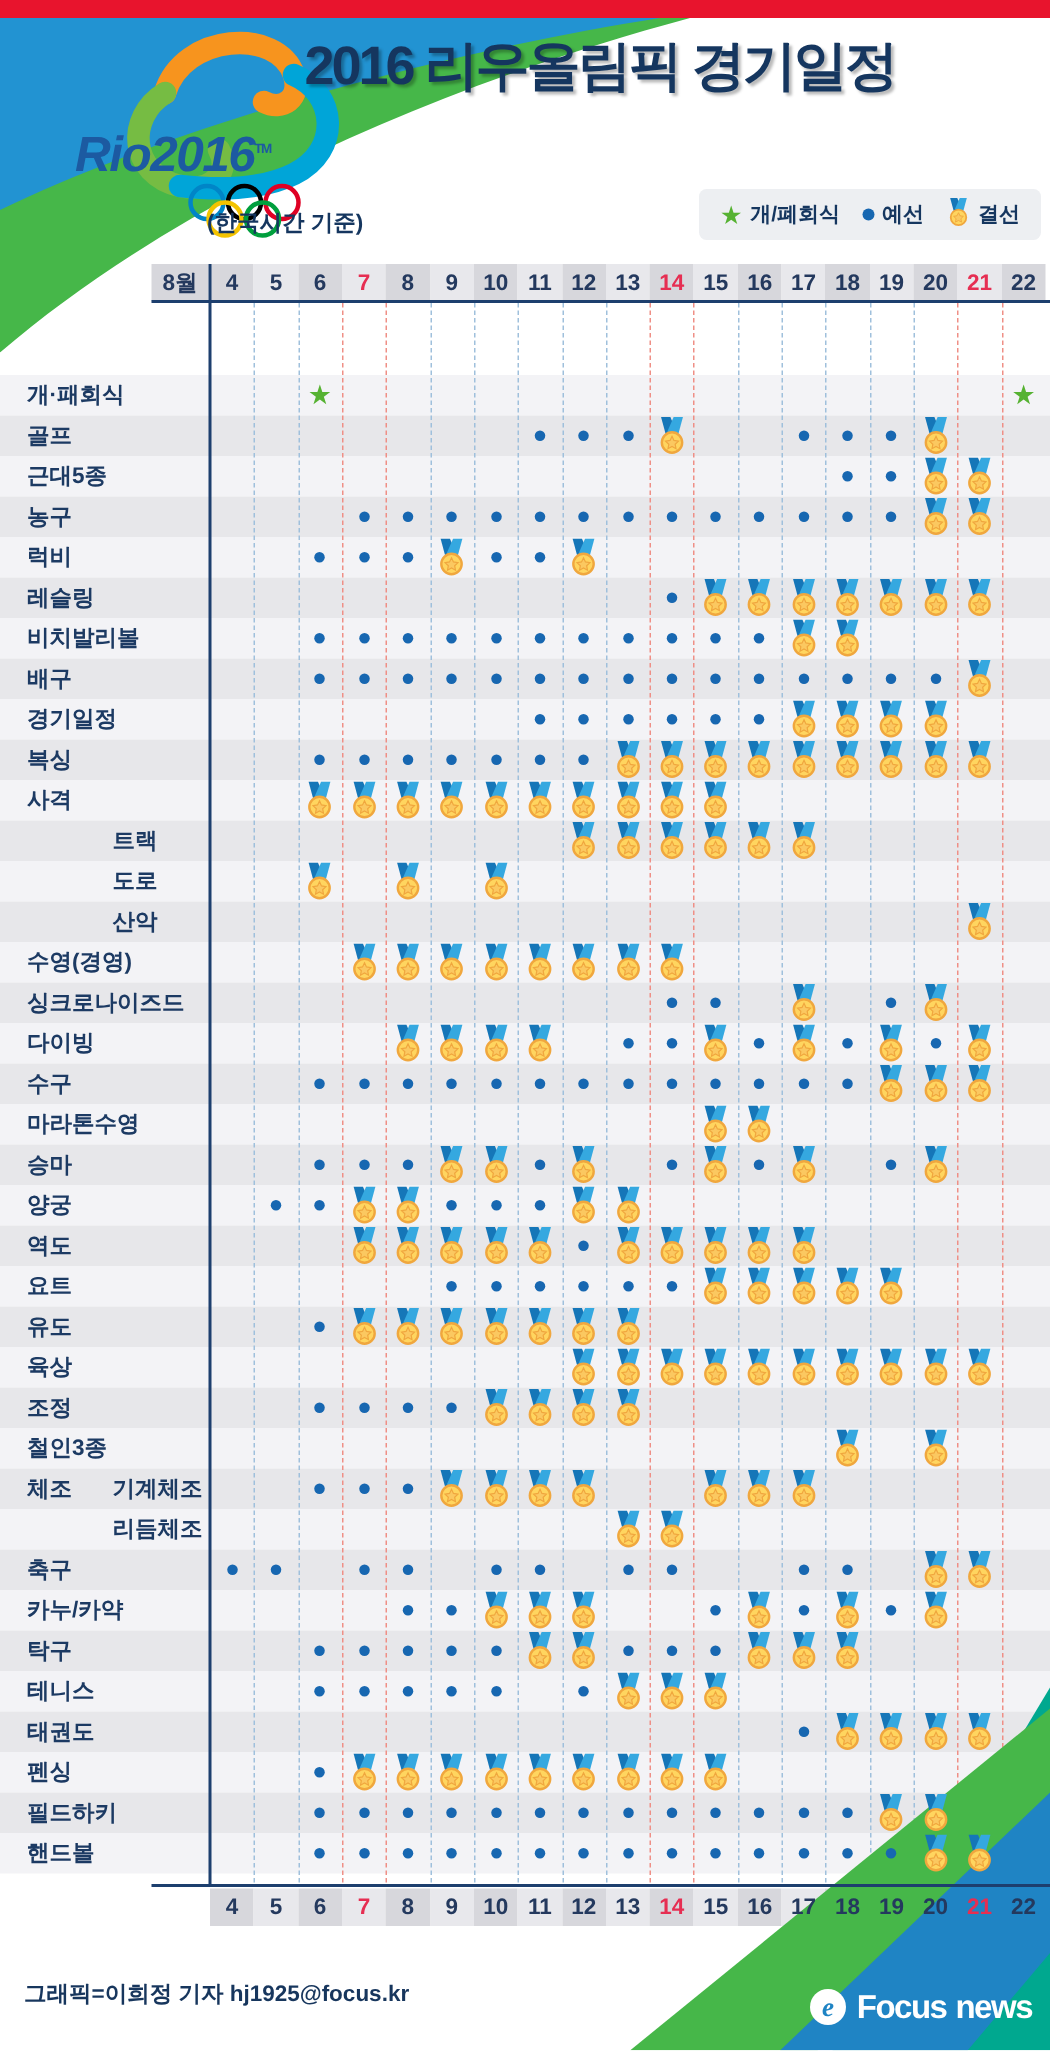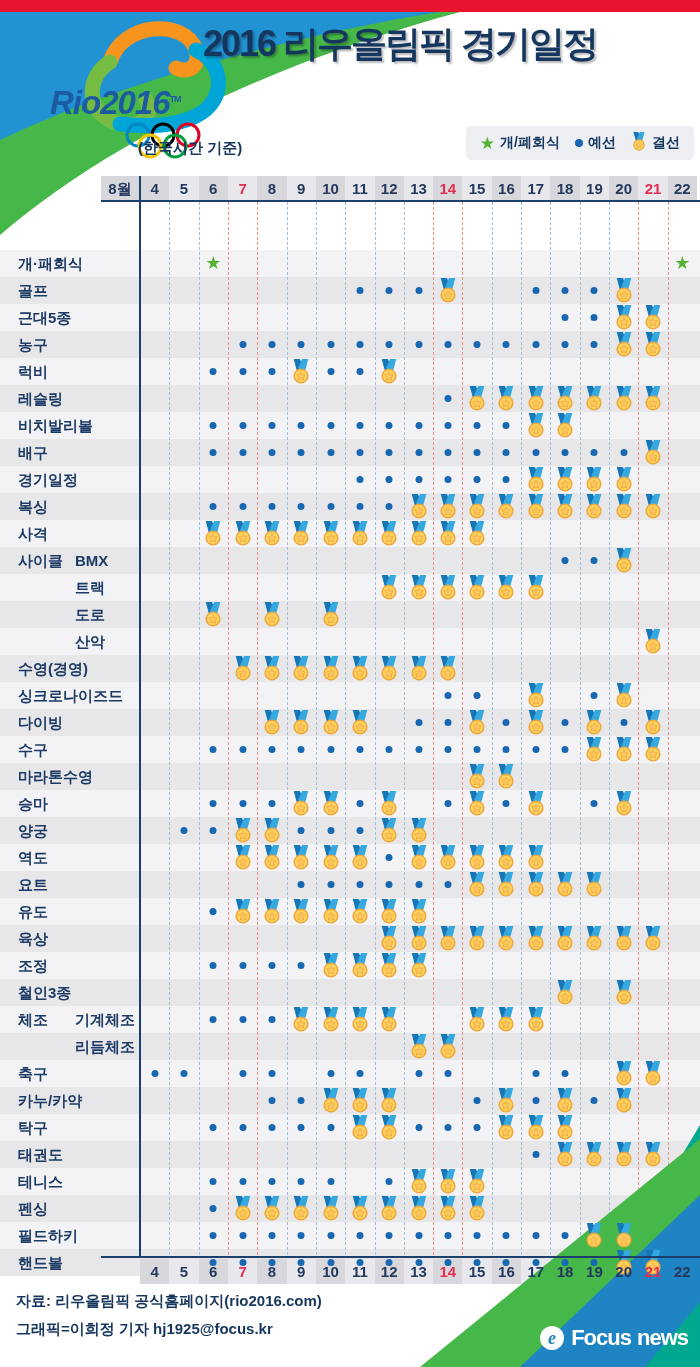--- a/index.html
+++ b/index.html
@@ -471,32 +471,20 @@
    <path d="M10.5,12.9 l1.3,2.7 3,0.45 -2.2,2.1 0.55,3 -2.65,-1.45 -2.65,1.45 0.55,-3 -2.2,-2.1 3,-0.45 Z" fill="#fbc860" stroke="#f0a73e" stroke-width="0.8"></path>
  </svg></span>
         <span class="mark mark-medal" style="left: 477.132px;"><svg width="21" height="25" viewBox="0 0 21 25">
    <path d="M3.2,0 L9.4,0 L13.6,9.6 L6.4,11.8 Z" fill="#1576b8"></path>
    <path d="M17.8,0 L11.6,0 L7.4,9.6 L14.6,11.8 Z" fill="#35a8e0"></path>
    <circle cx="10.5" cy="17" r="6.8" fill="#ffd55f" stroke="#f0a73e" stroke-width="1.6"></circle>
    <path d="M10.5,12.9 l1.3,2.7 3,0.45 -2.2,2.1 0.55,3 -2.65,-1.45 -2.65,1.45 0.55,-3 -2.2,-2.1 3,-0.45 Z" fill="#fbc860" stroke="#f0a73e" stroke-width="0.8"></path>
  </svg></span>
       </div>
       <div class="row">
-        <span class="sport-label">사이클</span>
-        <span class="sport-sublabel">BMX</span>
-        <span class="mark mark-dot" style="left: 565.079px;"></span>
-        <span class="mark mark-dot" style="left: 594.395px;"></span>
-        <span class="mark mark-medal" style="left: 623.711px;"><svg width="21" height="25" viewBox="0 0 21 25">
-   <path d="M3.2,0 L9.4,0 L13.6,9.6 L6.4,11.8 Z" fill="#1576b8"></path>
-   <path d="M17.8,0 L11.6,0 L7.4,9.6 L14.6,11.8 Z" fill="#35a8e0"></path>
-   <circle cx="10.5" cy="17" r="6.8" fill="#ffd55f" stroke="#f0a73e" stroke-width="1.6"></circle>
-   <path d="M10.5,12.9 l1.3,2.7 3,0.45 -2.2,2.1 0.55,3 -2.65,-1.45 -2.65,1.45 0.55,-3 -2.2,-2.1 3,-0.45 Z" fill="#fbc860" stroke="#f0a73e" stroke-width="0.8"></path>
- </svg></span>
-      </div>
-      <div class="row">
         <span class="sport-sublabel">트랙</span>
         <span class="mark mark-medal" style="left: 389.184px;"><svg width="21" height="25" viewBox="0 0 21 25">
    <path d="M3.2,0 L9.4,0 L13.6,9.6 L6.4,11.8 Z" fill="#1576b8"></path>
    <path d="M17.8,0 L11.6,0 L7.4,9.6 L14.6,11.8 Z" fill="#35a8e0"></path>
    <circle cx="10.5" cy="17" r="6.8" fill="#ffd55f" stroke="#f0a73e" stroke-width="1.6"></circle>
    <path d="M10.5,12.9 l1.3,2.7 3,0.45 -2.2,2.1 0.55,3 -2.65,-1.45 -2.65,1.45 0.55,-3 -2.2,-2.1 3,-0.45 Z" fill="#fbc860" stroke="#f0a73e" stroke-width="0.8"></path>
  </svg></span>
         <span class="mark mark-medal" style="left: 418.5px;"><svg width="21" height="25" viewBox="0 0 21 25">
    <path d="M3.2,0 L9.4,0 L13.6,9.6 L6.4,11.8 Z" fill="#1576b8"></path>
    <path d="M17.8,0 L11.6,0 L7.4,9.6 L14.6,11.8 Z" fill="#35a8e0"></path>
@@ -1236,68 +1224,68 @@
    <path d="M10.5,12.9 l1.3,2.7 3,0.45 -2.2,2.1 0.55,3 -2.65,-1.45 -2.65,1.45 0.55,-3 -2.2,-2.1 3,-0.45 Z" fill="#fbc860" stroke="#f0a73e" stroke-width="0.8"></path>
  </svg></span>
         <span class="mark mark-medal" style="left: 565.079px;"><svg width="21" height="25" viewBox="0 0 21 25">
    <path d="M3.2,0 L9.4,0 L13.6,9.6 L6.4,11.8 Z" fill="#1576b8"></path>
    <path d="M17.8,0 L11.6,0 L7.4,9.6 L14.6,11.8 Z" fill="#35a8e0"></path>
    <circle cx="10.5" cy="17" r="6.8" fill="#ffd55f" stroke="#f0a73e" stroke-width="1.6"></circle>
    <path d="M10.5,12.9 l1.3,2.7 3,0.45 -2.2,2.1 0.55,3 -2.65,-1.45 -2.65,1.45 0.55,-3 -2.2,-2.1 3,-0.45 Z" fill="#fbc860" stroke="#f0a73e" stroke-width="0.8"></path>
  </svg></span>
       </div>
       <div class="row">
-        <span class="sport-label">태권도</span>
-        <span class="mark mark-dot" style="left: 535.763px;"></span>
-        <span class="mark mark-medal" style="left: 565.079px;"><svg width="21" height="25" viewBox="0 0 21 25">
-   <path d="M3.2,0 L9.4,0 L13.6,9.6 L6.4,11.8 Z" fill="#1576b8"></path>
-   <path d="M17.8,0 L11.6,0 L7.4,9.6 L14.6,11.8 Z" fill="#35a8e0"></path>
-   <circle cx="10.5" cy="17" r="6.8" fill="#ffd55f" stroke="#f0a73e" stroke-width="1.6"></circle>
-   <path d="M10.5,12.9 l1.3,2.7 3,0.45 -2.2,2.1 0.55,3 -2.65,-1.45 -2.65,1.45 0.55,-3 -2.2,-2.1 3,-0.45 Z" fill="#fbc860" stroke="#f0a73e" stroke-width="0.8"></path>
- </svg></span>
-        <span class="mark mark-medal" style="left: 594.395px;"><svg width="21" height="25" viewBox="0 0 21 25">
-   <path d="M3.2,0 L9.4,0 L13.6,9.6 L6.4,11.8 Z" fill="#1576b8"></path>
-   <path d="M17.8,0 L11.6,0 L7.4,9.6 L14.6,11.8 Z" fill="#35a8e0"></path>
-   <circle cx="10.5" cy="17" r="6.8" fill="#ffd55f" stroke="#f0a73e" stroke-width="1.6"></circle>
-   <path d="M10.5,12.9 l1.3,2.7 3,0.45 -2.2,2.1 0.55,3 -2.65,-1.45 -2.65,1.45 0.55,-3 -2.2,-2.1 3,-0.45 Z" fill="#fbc860" stroke="#f0a73e" stroke-width="0.8"></path>
- </svg></span>
-        <span class="mark mark-medal" style="left: 623.711px;"><svg width="21" height="25" viewBox="0 0 21 25">
-   <path d="M3.2,0 L9.4,0 L13.6,9.6 L6.4,11.8 Z" fill="#1576b8"></path>
-   <path d="M17.8,0 L11.6,0 L7.4,9.6 L14.6,11.8 Z" fill="#35a8e0"></path>
-   <circle cx="10.5" cy="17" r="6.8" fill="#ffd55f" stroke="#f0a73e" stroke-width="1.6"></circle>
-   <path d="M10.5,12.9 l1.3,2.7 3,0.45 -2.2,2.1 0.55,3 -2.65,-1.45 -2.65,1.45 0.55,-3 -2.2,-2.1 3,-0.45 Z" fill="#fbc860" stroke="#f0a73e" stroke-width="0.8"></path>
- </svg></span>
-        <span class="mark mark-medal" style="left: 653.026px;"><svg width="21" height="25" viewBox="0 0 21 25">
-   <path d="M3.2,0 L9.4,0 L13.6,9.6 L6.4,11.8 Z" fill="#1576b8"></path>
-   <path d="M17.8,0 L11.6,0 L7.4,9.6 L14.6,11.8 Z" fill="#35a8e0"></path>
-   <circle cx="10.5" cy="17" r="6.8" fill="#ffd55f" stroke="#f0a73e" stroke-width="1.6"></circle>
-   <path d="M10.5,12.9 l1.3,2.7 3,0.45 -2.2,2.1 0.55,3 -2.65,-1.45 -2.65,1.45 0.55,-3 -2.2,-2.1 3,-0.45 Z" fill="#fbc860" stroke="#f0a73e" stroke-width="0.8"></path>
- </svg></span>
-      </div>
-      <div class="row">
         <span class="sport-label">테니스</span>
         <span class="mark mark-dot" style="left: 213.289px;"></span>
         <span class="mark mark-dot" style="left: 242.605px;"></span>
         <span class="mark mark-dot" style="left: 271.921px;"></span>
         <span class="mark mark-dot" style="left: 301.237px;"></span>
         <span class="mark mark-dot" style="left: 330.553px;"></span>
         <span class="mark mark-dot" style="left: 389.184px;"></span>
         <span class="mark mark-medal" style="left: 418.5px;"><svg width="21" height="25" viewBox="0 0 21 25">
    <path d="M3.2,0 L9.4,0 L13.6,9.6 L6.4,11.8 Z" fill="#1576b8"></path>
    <path d="M17.8,0 L11.6,0 L7.4,9.6 L14.6,11.8 Z" fill="#35a8e0"></path>
    <circle cx="10.5" cy="17" r="6.8" fill="#ffd55f" stroke="#f0a73e" stroke-width="1.6"></circle>
    <path d="M10.5,12.9 l1.3,2.7 3,0.45 -2.2,2.1 0.55,3 -2.65,-1.45 -2.65,1.45 0.55,-3 -2.2,-2.1 3,-0.45 Z" fill="#fbc860" stroke="#f0a73e" stroke-width="0.8"></path>
  </svg></span>
         <span class="mark mark-medal" style="left: 447.816px;"><svg width="21" height="25" viewBox="0 0 21 25">
    <path d="M3.2,0 L9.4,0 L13.6,9.6 L6.4,11.8 Z" fill="#1576b8"></path>
    <path d="M17.8,0 L11.6,0 L7.4,9.6 L14.6,11.8 Z" fill="#35a8e0"></path>
    <circle cx="10.5" cy="17" r="6.8" fill="#ffd55f" stroke="#f0a73e" stroke-width="1.6"></circle>
    <path d="M10.5,12.9 l1.3,2.7 3,0.45 -2.2,2.1 0.55,3 -2.65,-1.45 -2.65,1.45 0.55,-3 -2.2,-2.1 3,-0.45 Z" fill="#fbc860" stroke="#f0a73e" stroke-width="0.8"></path>
  </svg></span>
         <span class="mark mark-medal" style="left: 477.132px;"><svg width="21" height="25" viewBox="0 0 21 25">
+   <path d="M3.2,0 L9.4,0 L13.6,9.6 L6.4,11.8 Z" fill="#1576b8"></path>
+   <path d="M17.8,0 L11.6,0 L7.4,9.6 L14.6,11.8 Z" fill="#35a8e0"></path>
+   <circle cx="10.5" cy="17" r="6.8" fill="#ffd55f" stroke="#f0a73e" stroke-width="1.6"></circle>
+   <path d="M10.5,12.9 l1.3,2.7 3,0.45 -2.2,2.1 0.55,3 -2.65,-1.45 -2.65,1.45 0.55,-3 -2.2,-2.1 3,-0.45 Z" fill="#fbc860" stroke="#f0a73e" stroke-width="0.8"></path>
+ </svg></span>
+      </div>
+      <div class="row">
+        <span class="sport-label">태권도</span>
+        <span class="mark mark-dot" style="left: 535.763px;"></span>
+        <span class="mark mark-medal" style="left: 565.079px;"><svg width="21" height="25" viewBox="0 0 21 25">
+   <path d="M3.2,0 L9.4,0 L13.6,9.6 L6.4,11.8 Z" fill="#1576b8"></path>
+   <path d="M17.8,0 L11.6,0 L7.4,9.6 L14.6,11.8 Z" fill="#35a8e0"></path>
+   <circle cx="10.5" cy="17" r="6.8" fill="#ffd55f" stroke="#f0a73e" stroke-width="1.6"></circle>
+   <path d="M10.5,12.9 l1.3,2.7 3,0.45 -2.2,2.1 0.55,3 -2.65,-1.45 -2.65,1.45 0.55,-3 -2.2,-2.1 3,-0.45 Z" fill="#fbc860" stroke="#f0a73e" stroke-width="0.8"></path>
+ </svg></span>
+        <span class="mark mark-medal" style="left: 594.395px;"><svg width="21" height="25" viewBox="0 0 21 25">
+   <path d="M3.2,0 L9.4,0 L13.6,9.6 L6.4,11.8 Z" fill="#1576b8"></path>
+   <path d="M17.8,0 L11.6,0 L7.4,9.6 L14.6,11.8 Z" fill="#35a8e0"></path>
+   <circle cx="10.5" cy="17" r="6.8" fill="#ffd55f" stroke="#f0a73e" stroke-width="1.6"></circle>
+   <path d="M10.5,12.9 l1.3,2.7 3,0.45 -2.2,2.1 0.55,3 -2.65,-1.45 -2.65,1.45 0.55,-3 -2.2,-2.1 3,-0.45 Z" fill="#fbc860" stroke="#f0a73e" stroke-width="0.8"></path>
+ </svg></span>
+        <span class="mark mark-medal" style="left: 623.711px;"><svg width="21" height="25" viewBox="0 0 21 25">
+   <path d="M3.2,0 L9.4,0 L13.6,9.6 L6.4,11.8 Z" fill="#1576b8"></path>
+   <path d="M17.8,0 L11.6,0 L7.4,9.6 L14.6,11.8 Z" fill="#35a8e0"></path>
+   <circle cx="10.5" cy="17" r="6.8" fill="#ffd55f" stroke="#f0a73e" stroke-width="1.6"></circle>
+   <path d="M10.5,12.9 l1.3,2.7 3,0.45 -2.2,2.1 0.55,3 -2.65,-1.45 -2.65,1.45 0.55,-3 -2.2,-2.1 3,-0.45 Z" fill="#fbc860" stroke="#f0a73e" stroke-width="0.8"></path>
+ </svg></span>
+        <span class="mark mark-medal" style="left: 653.026px;"><svg width="21" height="25" viewBox="0 0 21 25">
    <path d="M3.2,0 L9.4,0 L13.6,9.6 L6.4,11.8 Z" fill="#1576b8"></path>
    <path d="M17.8,0 L11.6,0 L7.4,9.6 L14.6,11.8 Z" fill="#35a8e0"></path>
    <circle cx="10.5" cy="17" r="6.8" fill="#ffd55f" stroke="#f0a73e" stroke-width="1.6"></circle>
    <path d="M10.5,12.9 l1.3,2.7 3,0.45 -2.2,2.1 0.55,3 -2.65,-1.45 -2.65,1.45 0.55,-3 -2.2,-2.1 3,-0.45 Z" fill="#fbc860" stroke="#f0a73e" stroke-width="0.8"></path>
  </svg></span>
       </div>
       <div class="row">
         <span class="sport-label">펜싱</span>
         <span class="mark mark-dot" style="left: 213.289px;"></span>
         <span class="mark mark-medal" style="left: 242.605px;"><svg width="21" height="25" viewBox="0 0 21 25">
@@ -1456,21 +1444,20 @@
       <div class="day-cell shade-b sun" style="left: 638.368px; width: 29.3158px; top: 1259px;"><span class="num">21</span></div>
       <div class="day-cell shade-a" style="left: 667.684px; width: 29.3158px; top: 1259px;"><span class="num">22</span></div>
     </div>
 
   <svg id="footer-deco" width="700" height="290" viewBox="0 0 700 290" style="bottom:0;right:0;">
 
     <polygon points="700,48 700,290 555,290" fill="#00a88f"></polygon>
     <polygon points="420,290 545,290 700,123 700,62" fill="#46b749"></polygon>
     <polygon points="520,290 645,290 700,225 700,118" fill="#1f84c4"></polygon>
   </svg>
-  <div class="footer-text" style="top:1292px;">자료: 리우올림픽 공식홈페이지(rio2016.com)</div>
   <div class="footer-text" style="top:1320px;">그래픽=이희정 기자 hj1925@focus.kr</div>
   <div id="brand">
     <svg width="26" height="26" viewBox="0 0 26 26">
       <circle cx="13" cy="13" r="12" fill="#ffffff"></circle>
       <text x="13" y="19" text-anchor="middle" font-size="18" font-weight="bold" font-style="italic" fill="#1f84c4" font-family="Liberation Serif, serif">e</text>
     </svg>
     <span class="brand-word">Focus</span>
       <span class="brand-word">news</span>
   </div>
 

